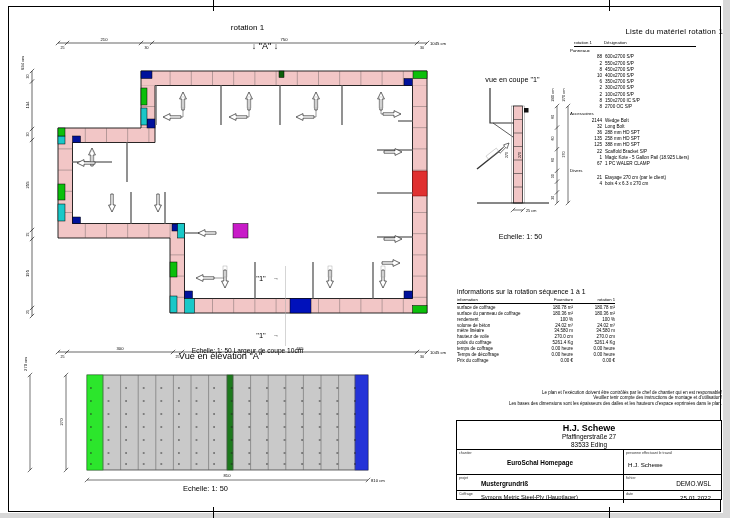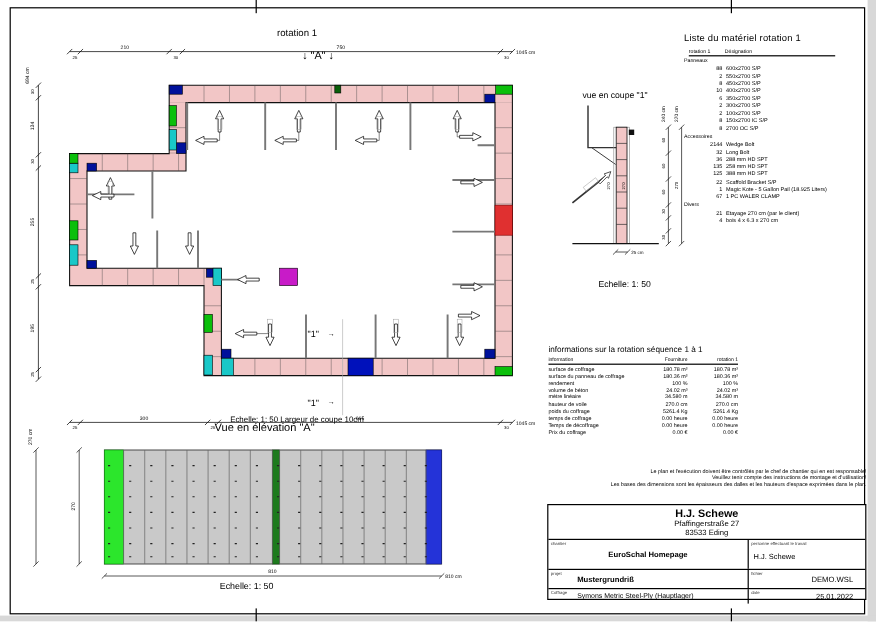--- a/index.html
+++ b/index.html
@@ -2,21 +2,21 @@
 <html><head>
 <meta charset="utf-8">
 <style>
   html,body{margin:0;padding:0;width:730px;height:518px;background:#fff;
     font-family:"Liberation Sans","DejaVu Sans",sans-serif;color:#000;overflow:hidden;position:relative}
   .s{position:absolute}
   .ctr{text-align:center}
   svg text{fill:#000}
   
   #materials{left:570px;top:27px;width:153px}
-  #mat-title{font-size:7.8px;text-align:left;margin-bottom:4px;letter-spacing:.2px}
+  #mat-title{font-size:7.8px;text-align:right;margin-bottom:4px;letter-spacing:.2px}
   #mat-header{display:flex;font-size:4.3px;border-bottom:.6px solid #000;width:122px;padding-bottom:1px;margin-left:4px}
   #mat-header .hq{width:30px}
   .mat-section-name{font-size:4.4px;line-height:6.4px;margin-top:1px}
   .mat-row{display:flex;font-size:4.6px;line-height:6.2px}
   .mat-row .cell-qty{width:32px;text-align:right;padding-right:3px}
   .mat-row .cell-des{flex:1}
   
   #info{left:457px;top:288px;width:158px}
   #info-title{font-size:6.8px;margin-bottom:2px}
   #info-header{display:flex;font-size:4.2px;border-bottom:.6px solid #000;padding-bottom:1px;margin-bottom:1px}

